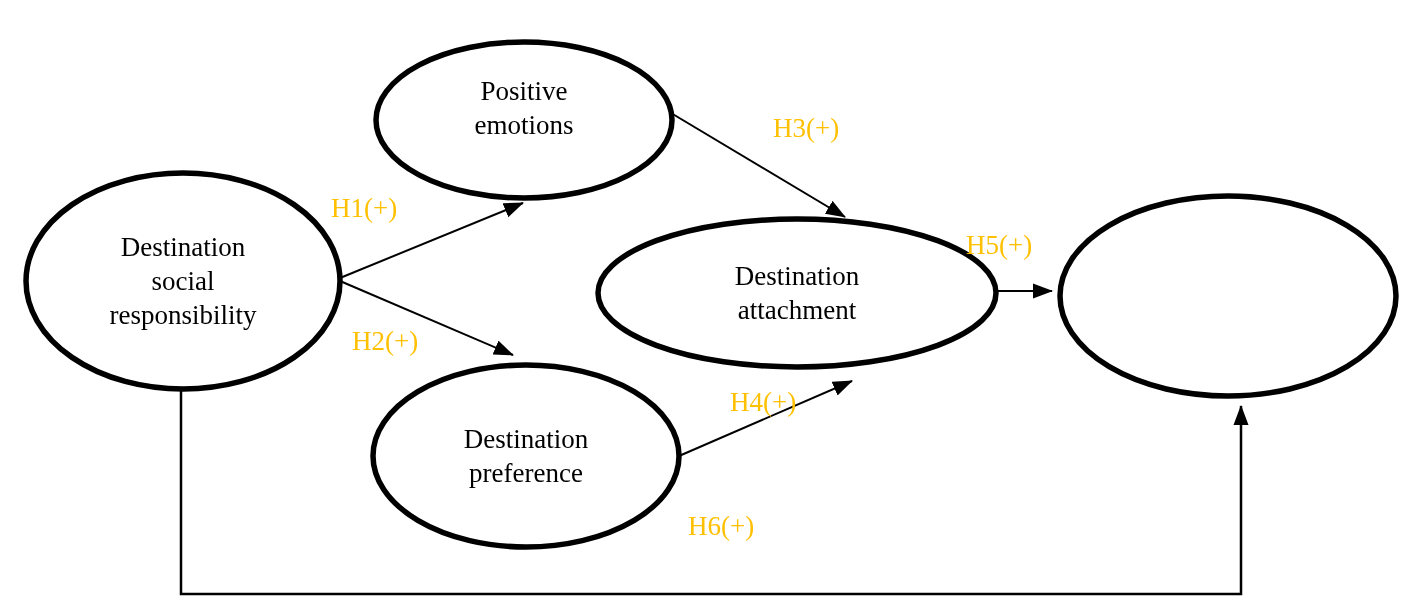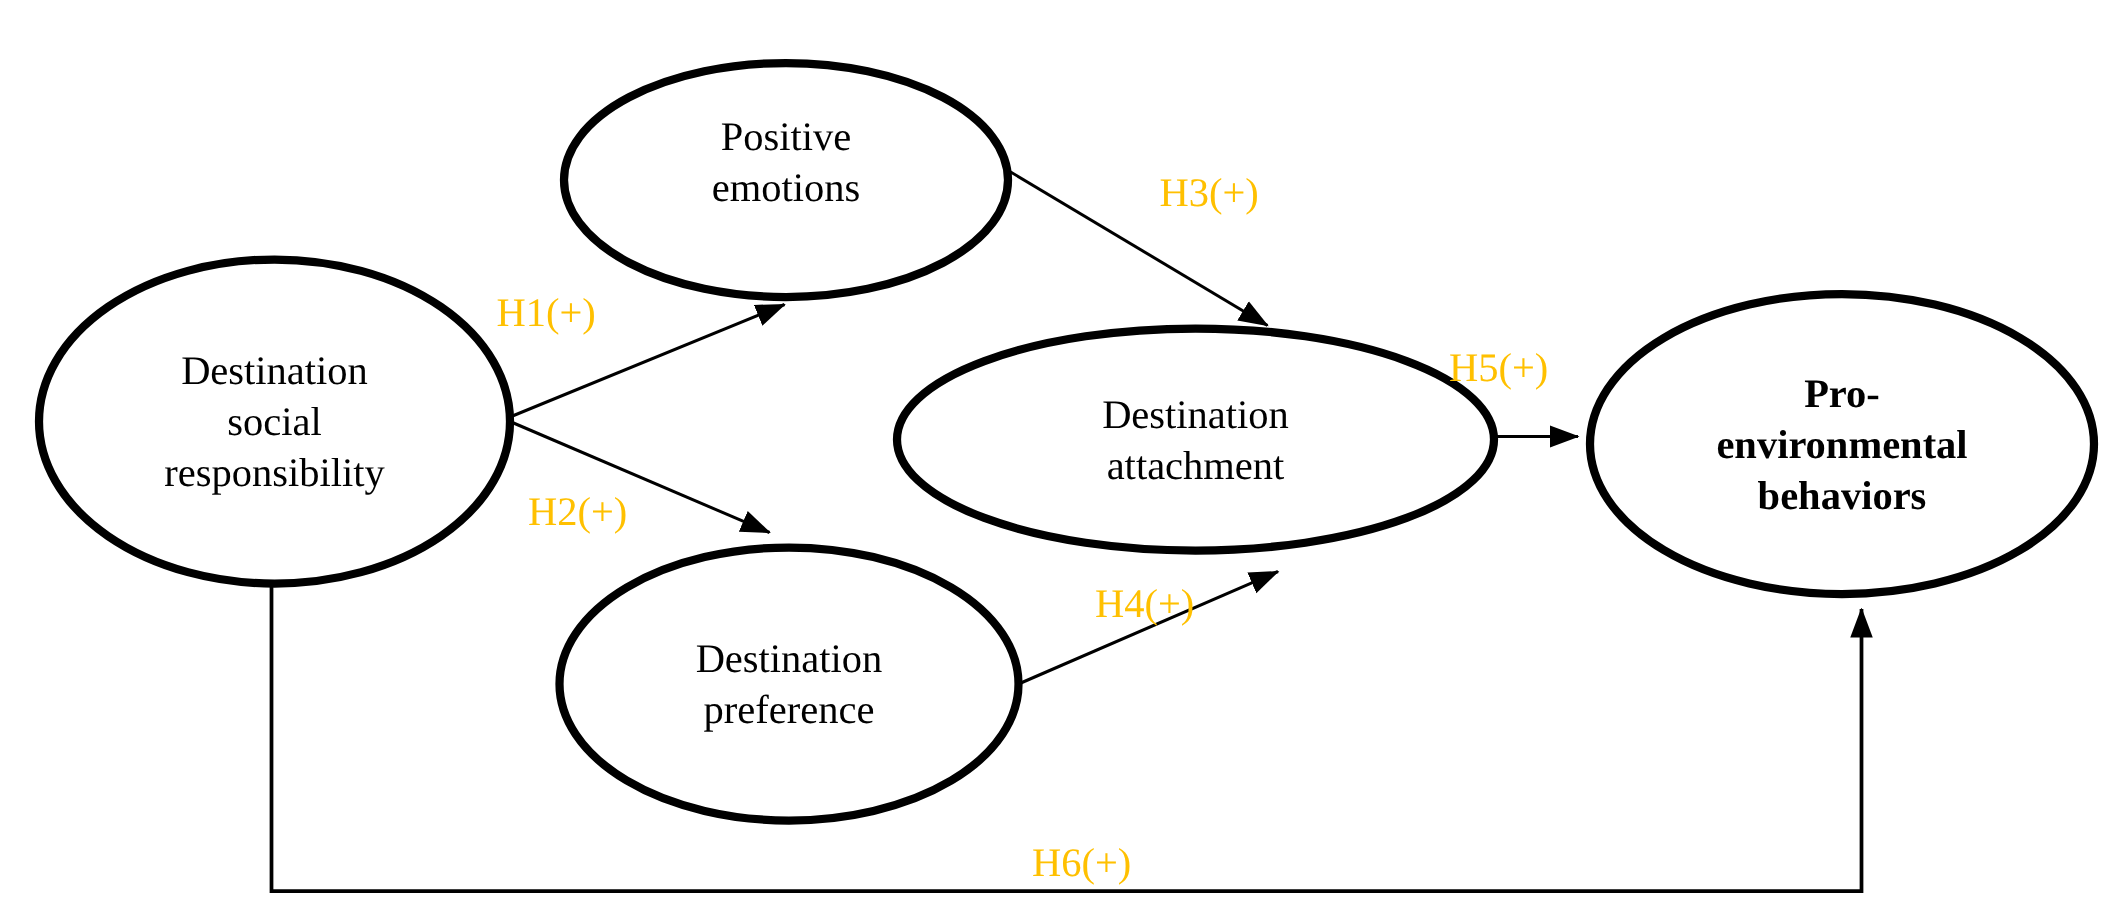--- a/index.html
+++ b/index.html
@@ -40,21 +40,21 @@
     line-height: 28px;
     color: #FFC000;
     white-space: nowrap;
     font-family: "Liberation Serif", serif;
   }
   #lbl-h1 { left: 331px; top: 181px; margin-top: 13px; }
   #lbl-h2 { left: 352px; top: 327px; }
   #lbl-h3 { left: 773px; top: 114px; }
   #lbl-h4 { left: 699px; top: 388px; margin-left: 31px; }
   #lbl-h5 { left: 966px; top: 231px; }
-  #lbl-h6 { left: 688px; top: 561px; }
+  #lbl-h6 { left: 688px; top: 512px; }
   #node-lbl-dsr { left: 183px; top: 281px; }
   #node-lbl-pe  { left: 524px; top: 108px; }
   #node-lbl-dp  { left: 526px; top: 456px; }
   #node-lbl-da  { left: 797px; top: 293px; }
   #node-lbl-peb { left: 1228px; top: 296px; width: 260px; }
 </style>
 </head>
 <body>
 
 <div class="canvas">
@@ -82,23 +82,20 @@
 
   <div class="node-label" id="node-lbl-dsr">Destination
 social
 responsibility</div>
   <div class="node-label" id="node-lbl-pe">Positive
 emotions</div>
   <div class="node-label" id="node-lbl-dp">Destination
 preference</div>
   <div class="node-label" id="node-lbl-da">Destination
 attachment</div>
-  <div class="node-label bold" id="node-lbl-peb">Pro-
-environmental
-behaviors</div>
 
   <div class="edge-label" id="lbl-h1">H1(+)</div>
   <div class="edge-label" id="lbl-h2">H2(+)</div>
   <div class="edge-label" id="lbl-h3">H3(+)</div>
   <div class="edge-label" id="lbl-h4">H4(+)</div>
   <div class="edge-label" id="lbl-h5">H5(+)</div>
   <div class="edge-label" id="lbl-h6">H6(+)</div>
 
 </div>
 

